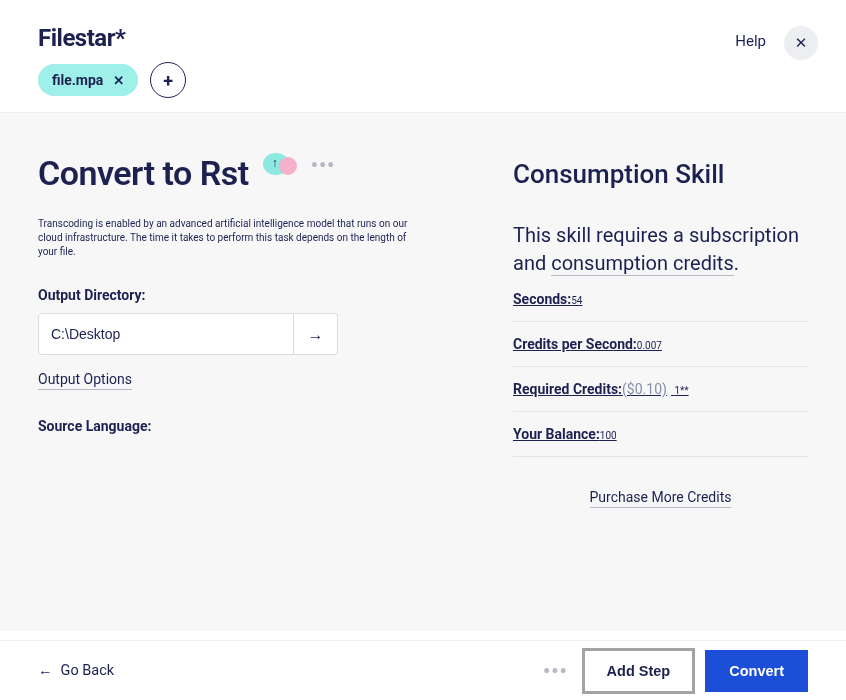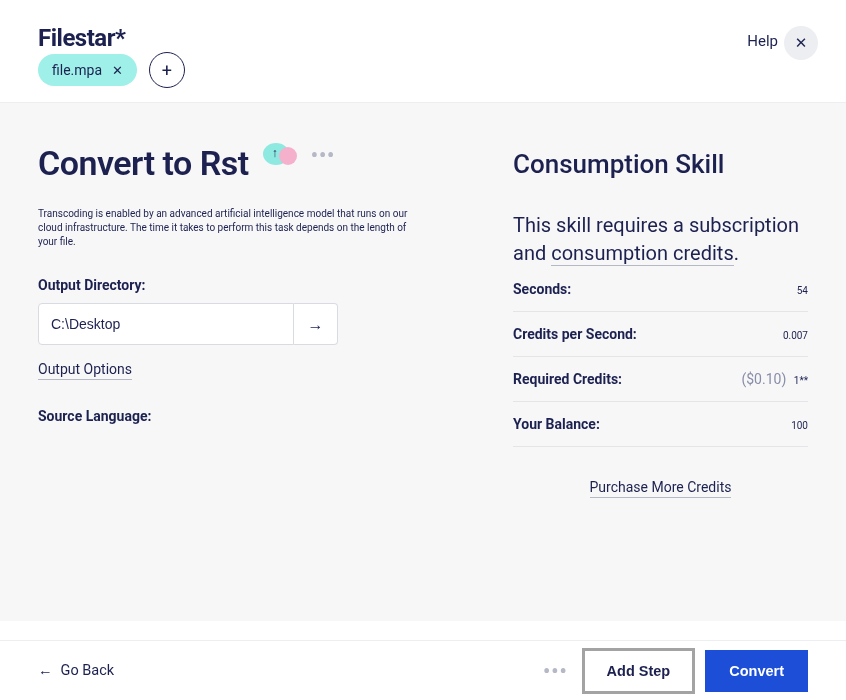--- a/index.html
+++ b/index.html
@@ -18,21 +18,21 @@
     background: #ffffff;
   }
   .logo {
     font-size: 24px;
     font-weight: 700;
     color: #1c2150;
     letter-spacing: -0.5px;
   }
   .help-link {
     position: absolute;
-    right: 68px;
+    right: 80px;
     top: 32px;
     font-size: 15px;
     color: #1c2150;
     cursor: pointer;
   }
   .close-btn {
     position: absolute;
     right: 28px;
     top: 26px;
     width: 34px;
@@ -43,21 +43,22 @@
     align-items: center;
     justify-content: center;
     cursor: pointer;
     font-size: 15px;
     color: #1c2150;
   }
   .file-row {
     display: flex;
     align-items: center;
     gap: 12px;
-    margin-top: 0;
+    margin-top: 10px;
+    font-weight: bold;
   }
   .file-chip {
     background: #9ff0e8;
     border-radius: 18px;
     padding: 8px 14px;
     font-size: 14px;
     color: #1c2150;
     display: flex;
     align-items: center;
     gap: 10px;
@@ -215,25 +216,25 @@
     margin-top: 32px;
     line-height: 1.4;
   }
   .link-inline {
     color: #1c2150;
     border-bottom: 1px solid #b5b8c5;
     cursor: pointer;
   }
   .stat-row {
     display: flex;
-    justify-content: space-between;
     align-items: baseline;
     padding: 14px 0;
     border-bottom: 1px solid #e3e5e9;
     font-size: 14px;
+    text-decoration: underline;
   }
   .stat-row:first-of-type { margin-top: 16px; }
   .stat-label { font-weight: 700; color: #1c2150; }
   .stat-value { color: #1c2150; font-size: 10px; }
   .stat-cost { color: #888ea8; margin-right: 4px; font-size: 14px; }
   .purchase-row {
     text-align: center;
     margin-top: 30px;
   }
   .footer {

